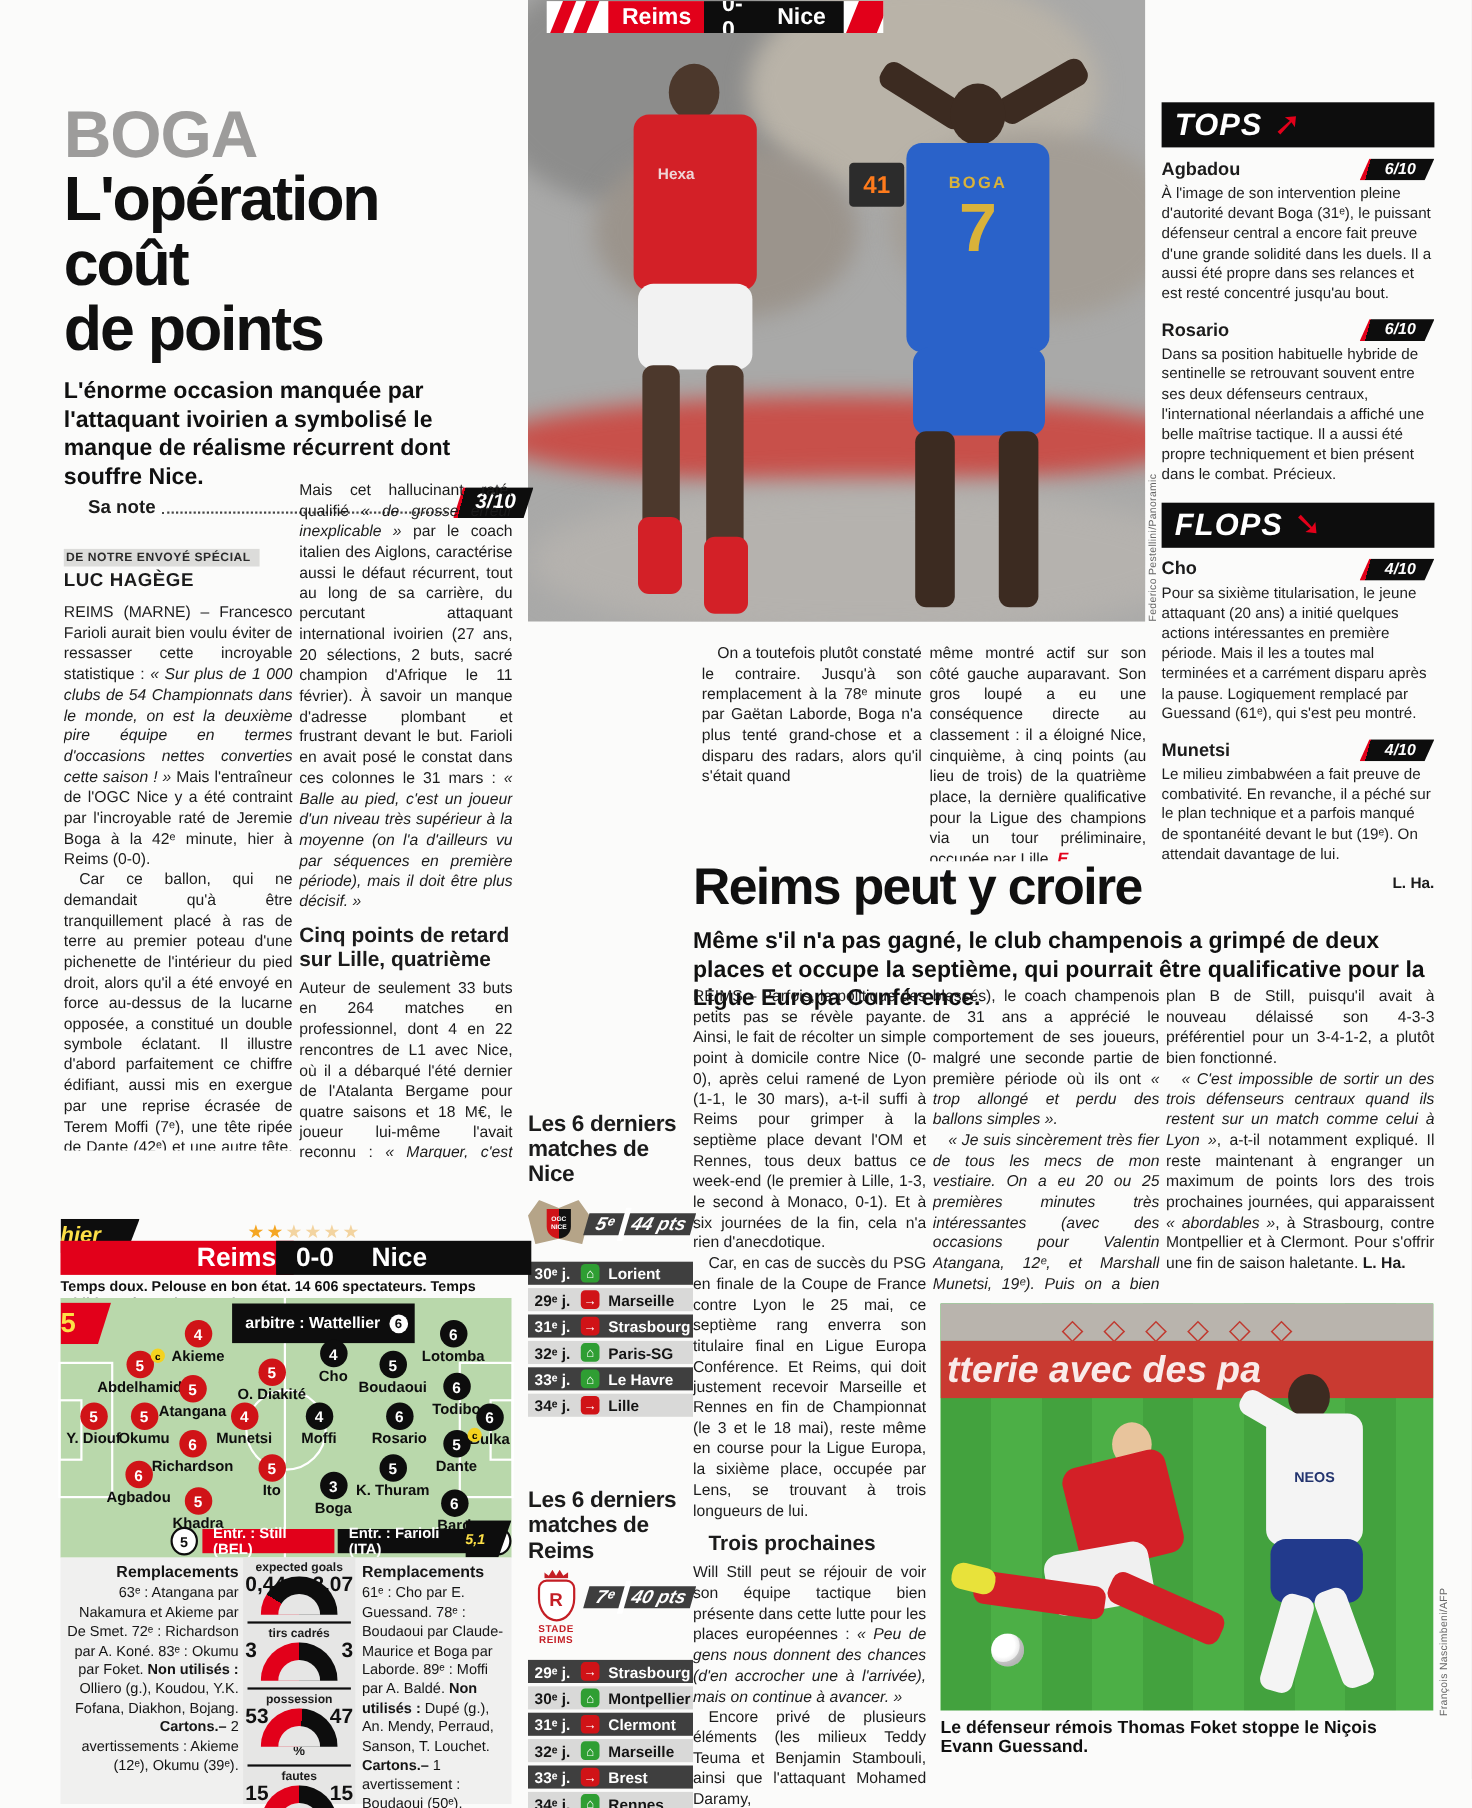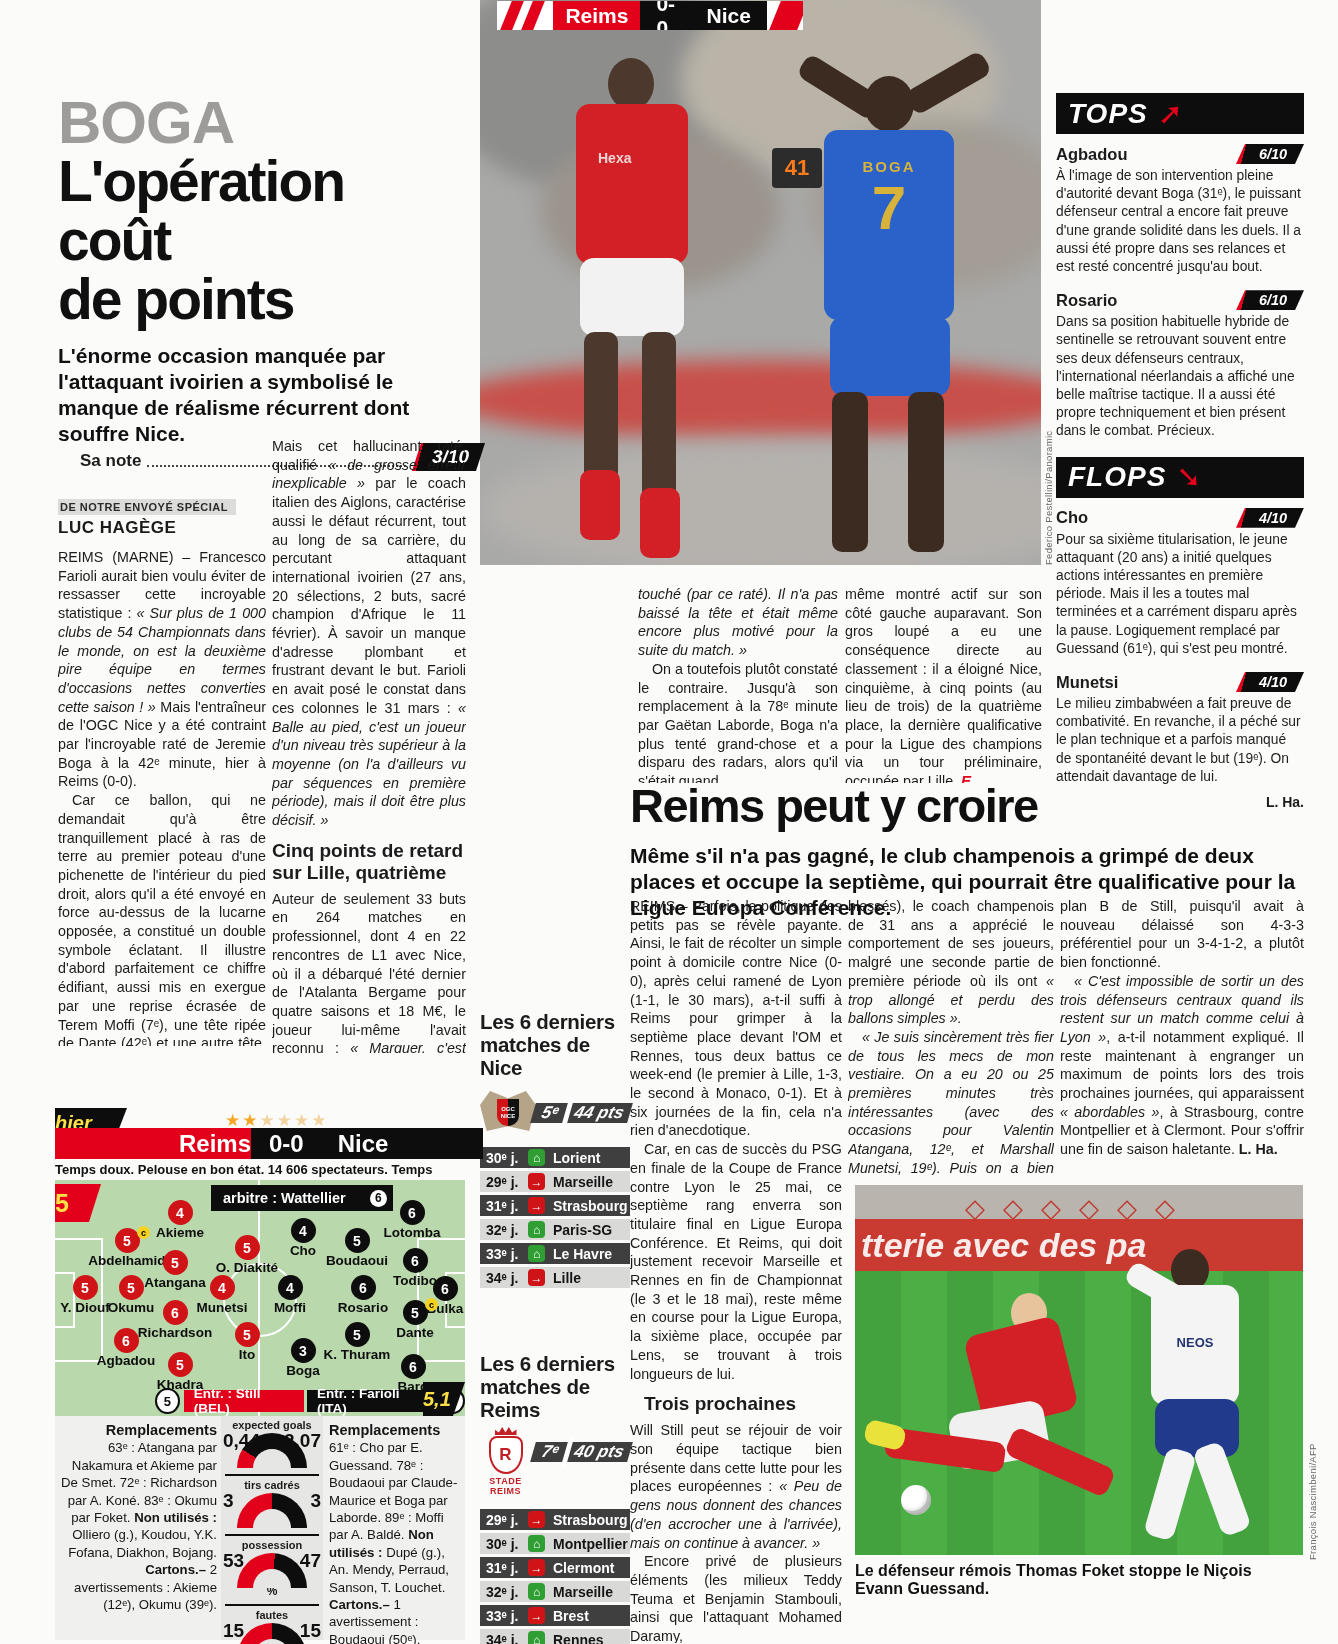--- a/index.html
+++ b/index.html
@@ -73,21 +73,21 @@
   .stars span{font-size:17px;}
   .stars .lit{color:#f5a623;}
   .stars .dim{color:#f3d4a0;}
   .sb-red{background:#e2001a;color:#fff;font-weight:800;font-size:24px;display:flex;align-items:center;justify-content:flex-end;padding-right:16px;}
   .sb-black{background:#0d0d0d;color:#fff;font-weight:800;font-size:24px;display:flex;align-items:center;gap:34px;padding-left:18px;}
   .conds{font-size:13px;font-weight:700;color:#101010;}
   .pitch{background:#b9d8ab;}
   .pitch .line{position:absolute;background:#fff;}
   .pitch .box{position:absolute;border:2px solid #fff;}
   .refbar{position:absolute;background:#0d0d0d;color:#fff;font-weight:700;font-size:14.5px;
-          display:flex;align-items:center;gap:24px;padding:0 6px 0 12px;height:26px;}
+          display:flex;align-items:center;gap:8px;padding:0 6px 0 12px;height:36px;}
   .refnote{width:17px;height:17px;border-radius:50%;background:#fff;color:#0d0d0d;font-weight:800;font-size:12px;
            display:flex;align-items:center;justify-content:center;}
   .pl{position:absolute;transform:translateX(-50%);text-align:center;width:96px;}
   .pl .num{display:inline-flex;width:25px;height:25px;border-radius:50%;color:#fff;font-weight:800;font-size:14px;
            align-items:center;justify-content:center;position:relative;}
   .pl.reims .num{background:#d01317;}
   .pl.nice .num{background:#0d0d0d;}
   .pl .nm{display:block;font-weight:800;font-size:13.5px;line-height:14px;color:#0d0d0d;margin-top:1px;}
   .pl .capb{position:absolute;top:-2px;left:58px;width:13px;height:13px;border-radius:50%;background:#f4d21f;
             color:#000;font-size:9px;font-weight:800;display:flex;align-items:center;justify-content:center;z-index:3;}
@@ -210,21 +210,20 @@
     <p class="ind">Car ce ballon, qui ne demandait qu'à être tranquillement placé à ras de terre au premier poteau d'une pichenette de l'intérieur du pied droit, alors qu'il a été envoyé en force au-dessus de la lucarne opposée, a constitué un double symbole éclatant. Il illustre d'abord parfaitement ce chiffre édifiant, aussi mis en exergue par une reprise écrasée de Terem Moffi (7ᵉ), une tête ripée de Dante (42ᵉ) et une autre tête, trop limpide elle, de Khephren Thuram (87ᵉ).</p>
   </div>
   <div class="abs art" style="left:272px;top:437px;width:194px;height:616px;overflow:hidden;">
     <p><span>Mais cet hallucinant raté, qualifié </span><span class="q">« de grosse erreur inexplicable »</span><span> par le coach italien des Aiglons, caractérise aussi le défaut récurrent, tout au long de sa carrière, du percutant attaquant international ivoirien (27 ans, 20 sélections, 2 buts, sacré champion d'Afrique le 11 février). À savoir un manque d'adresse plombant et frustrant devant le but. Farioli en avait posé le constat dans ces colonnes le 31 mars : </span><span class="q">« Balle au pied, c'est un joueur d'un niveau très supérieur à la moyenne (on l'a d'ailleurs vu par séquences en première période), mais il doit être plus décisif. »</span></p>
     <div class="subhead">Cinq points de retard sur Lille, quatrième</div>
     <p><span>Auteur de seulement 33 buts en 264 matches en professionnel, dont 4 en 22 rencontres de L1 avec Nice, où il a débarqué l'été dernier de l'Atalanta Bergame pour quatre saisons et 18 M€, le joueur lui-même l'avait reconnu : </span><span class="q">« Marquer, c'est vraiment ce qui me manque. »</span></p>
   </div>
 
 
   <div class="abs art" style="left:638px;top:585px;width:200px;height:198px;overflow:hidden;">
-    <p class="q">touché (par ce raté). Il n'a pas baissé la tête et était même encore plus motivé pour la suite du match. »</p>
     <p class="ind">On a toutefois plutôt constaté le contraire. Jusqu'à son remplacement à la 78ᵉ minute par Gaëtan Laborde, Boga n'a plus tenté grand-chose et a disparu des radars, alors qu'il s'était quand</p>
   </div>
   <div class="abs art" style="left:845px;top:585px;width:197px;height:198px;overflow:hidden;">
     <p><span>même montré actif sur son côté gauche auparavant. Son gros loupé a eu une conséquence directe au classement : il a éloigné Nice, cinquième, à cinq points (au lieu de trois) de la quatrième place, la dernière qualificative pour la Ligue des champions via un tour préliminaire, occupée par Lille.</span> <span class="equipe">E</span></p>
   </div>
 
   <div class="abs" style="left:1056px;top:93px;width:248px;">
     <div class="banner">
       <span class="bt">TOPS</span>
       <span class="arr">➚</span>
@@ -482,21 +481,21 @@
       <div class="pl nice" style="left:248px;top:158px;"><span class="num">3</span><span class="nm">Boga</span></div>
       <div class="pl nice" style="left:358px;top:174px;"><span class="num">6</span><span class="nm">Bard</span></div>
     </div>
 
     <div class="coachbar" style="left:100px;top:332px;">
       <span class="cnote">5</span>
       <span class="cred" style="margin-left:4px;">Entr. : Still (BEL)</span>
       <span class="cblk">Entr. : Farioli (ITA)</span>
       <span class="cnote" style="margin-left:4px;">5</span>
     </div>
-    <div class="flag black" style="position:absolute;left:368px;top:324px;width:42px;height:34px;font-size:20px;font-style:italic;">
+    <div class="flag black" style="position:absolute;left:368px;top:324px;width:42px;height:34px;font-size:13px;font-style:italic;">
       <span>5,1</span>
     </div>
 
     <div class="abs" style="left:0;top:358px;width:410px;height:224px;background:#f0f0ef;"></div>
     <div class="subs abs" style="left:0;top:364px;width:162px;text-align:right;">
       <div class="subs-title">Remplacements</div>
       <span>63ᵉ : Atangana par Nakamura et Akieme par De Smet.</span>
       <span>72ᵉ : Richardson par A. Koné.</span>
       <span>83ᵉ : Okumu par Foket.</span>
       <span class="b">Non utilisés :</span><span> Olliero (g.), Koudou, Y.K. Fofana, Diakhon, Bojang.</span>

